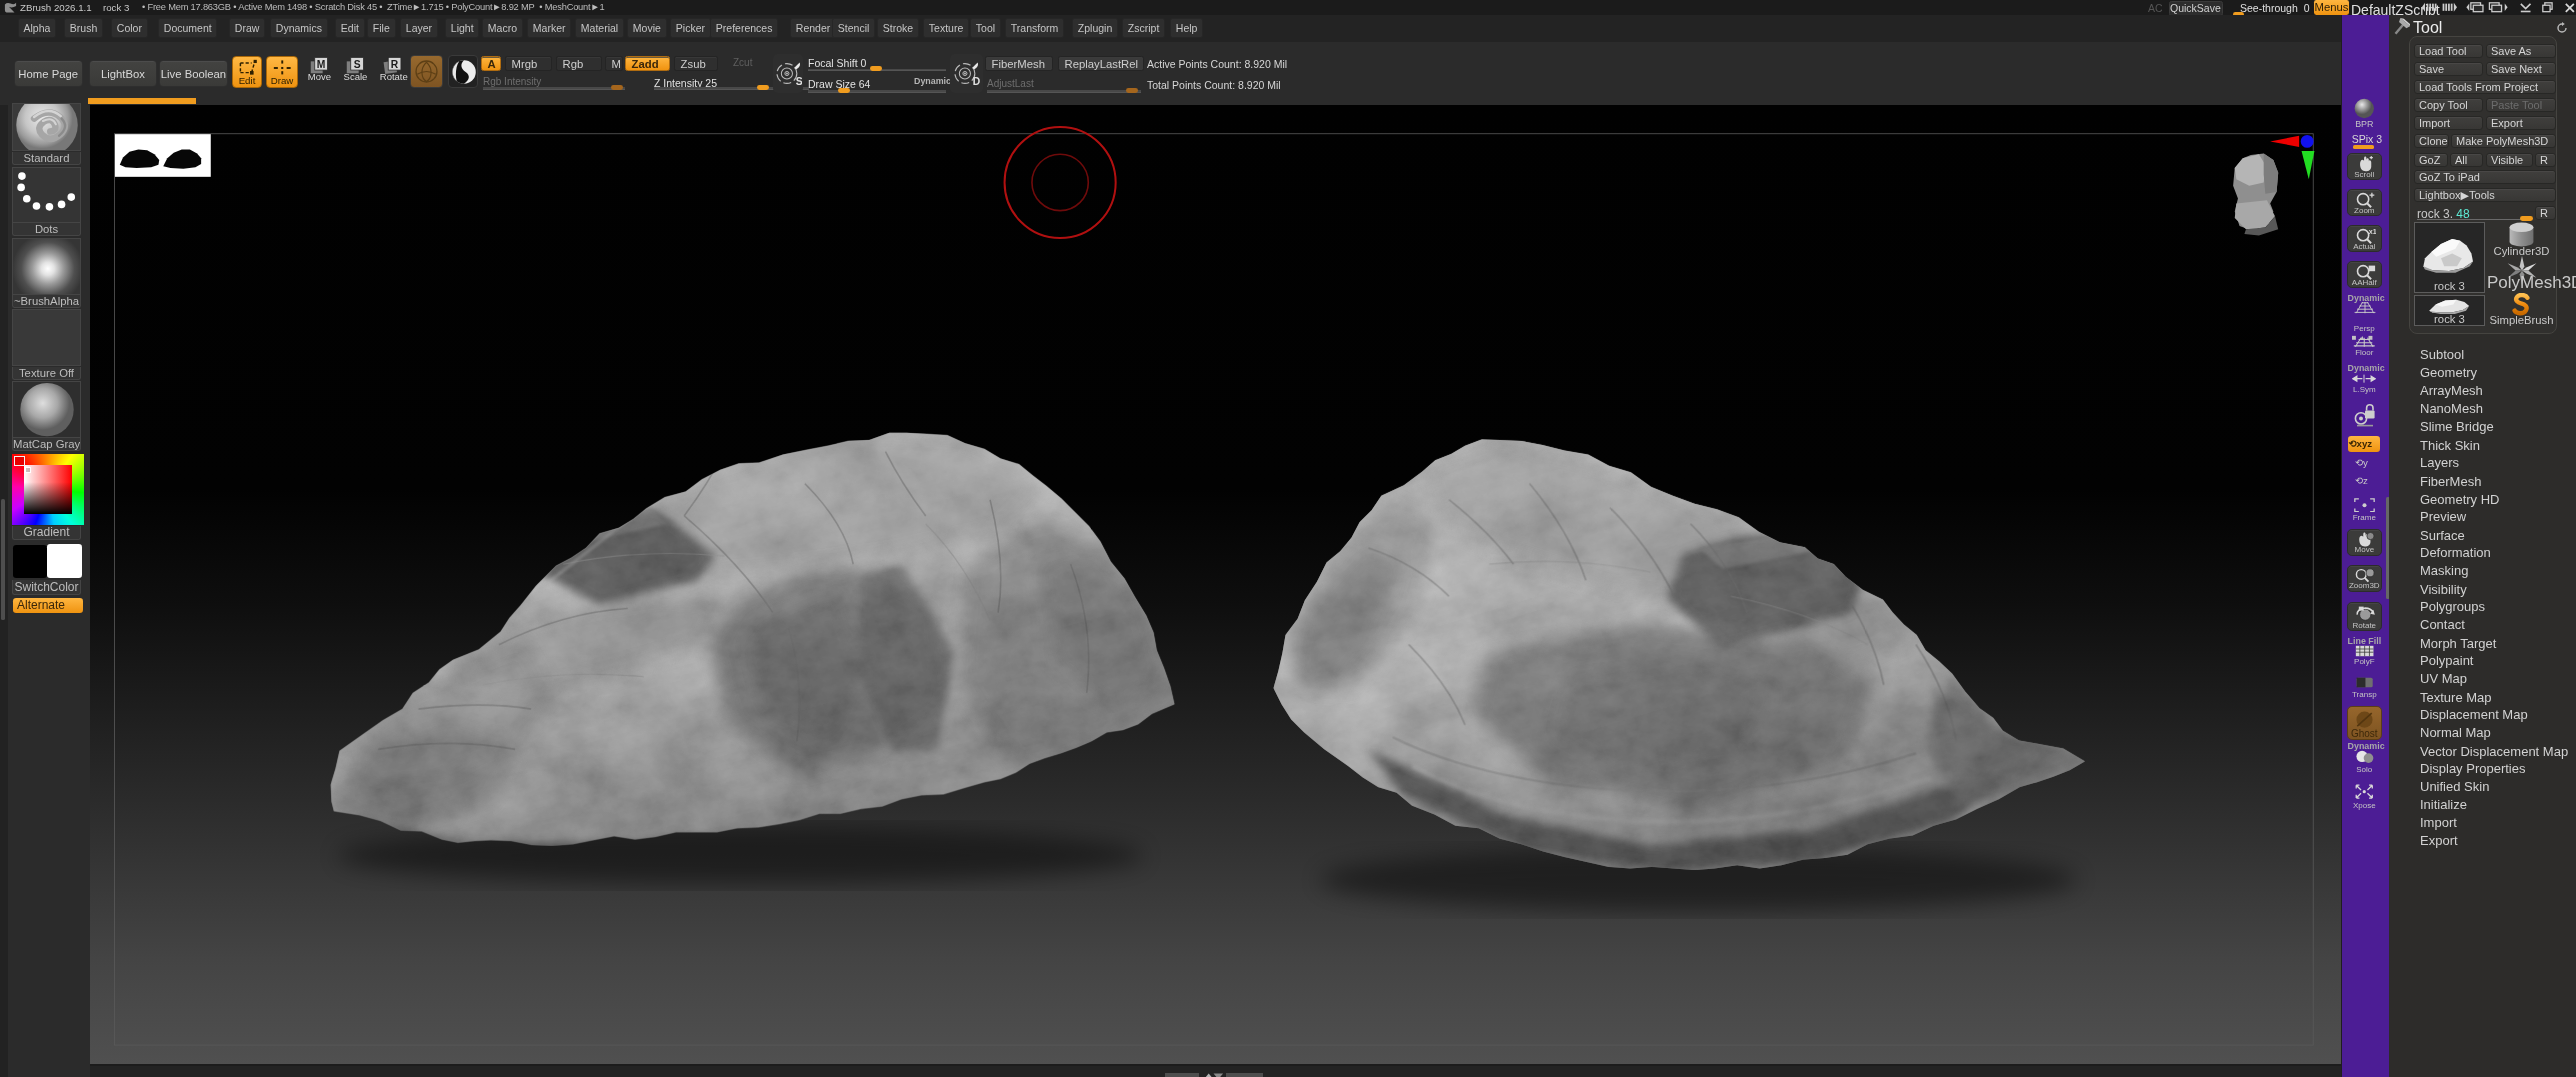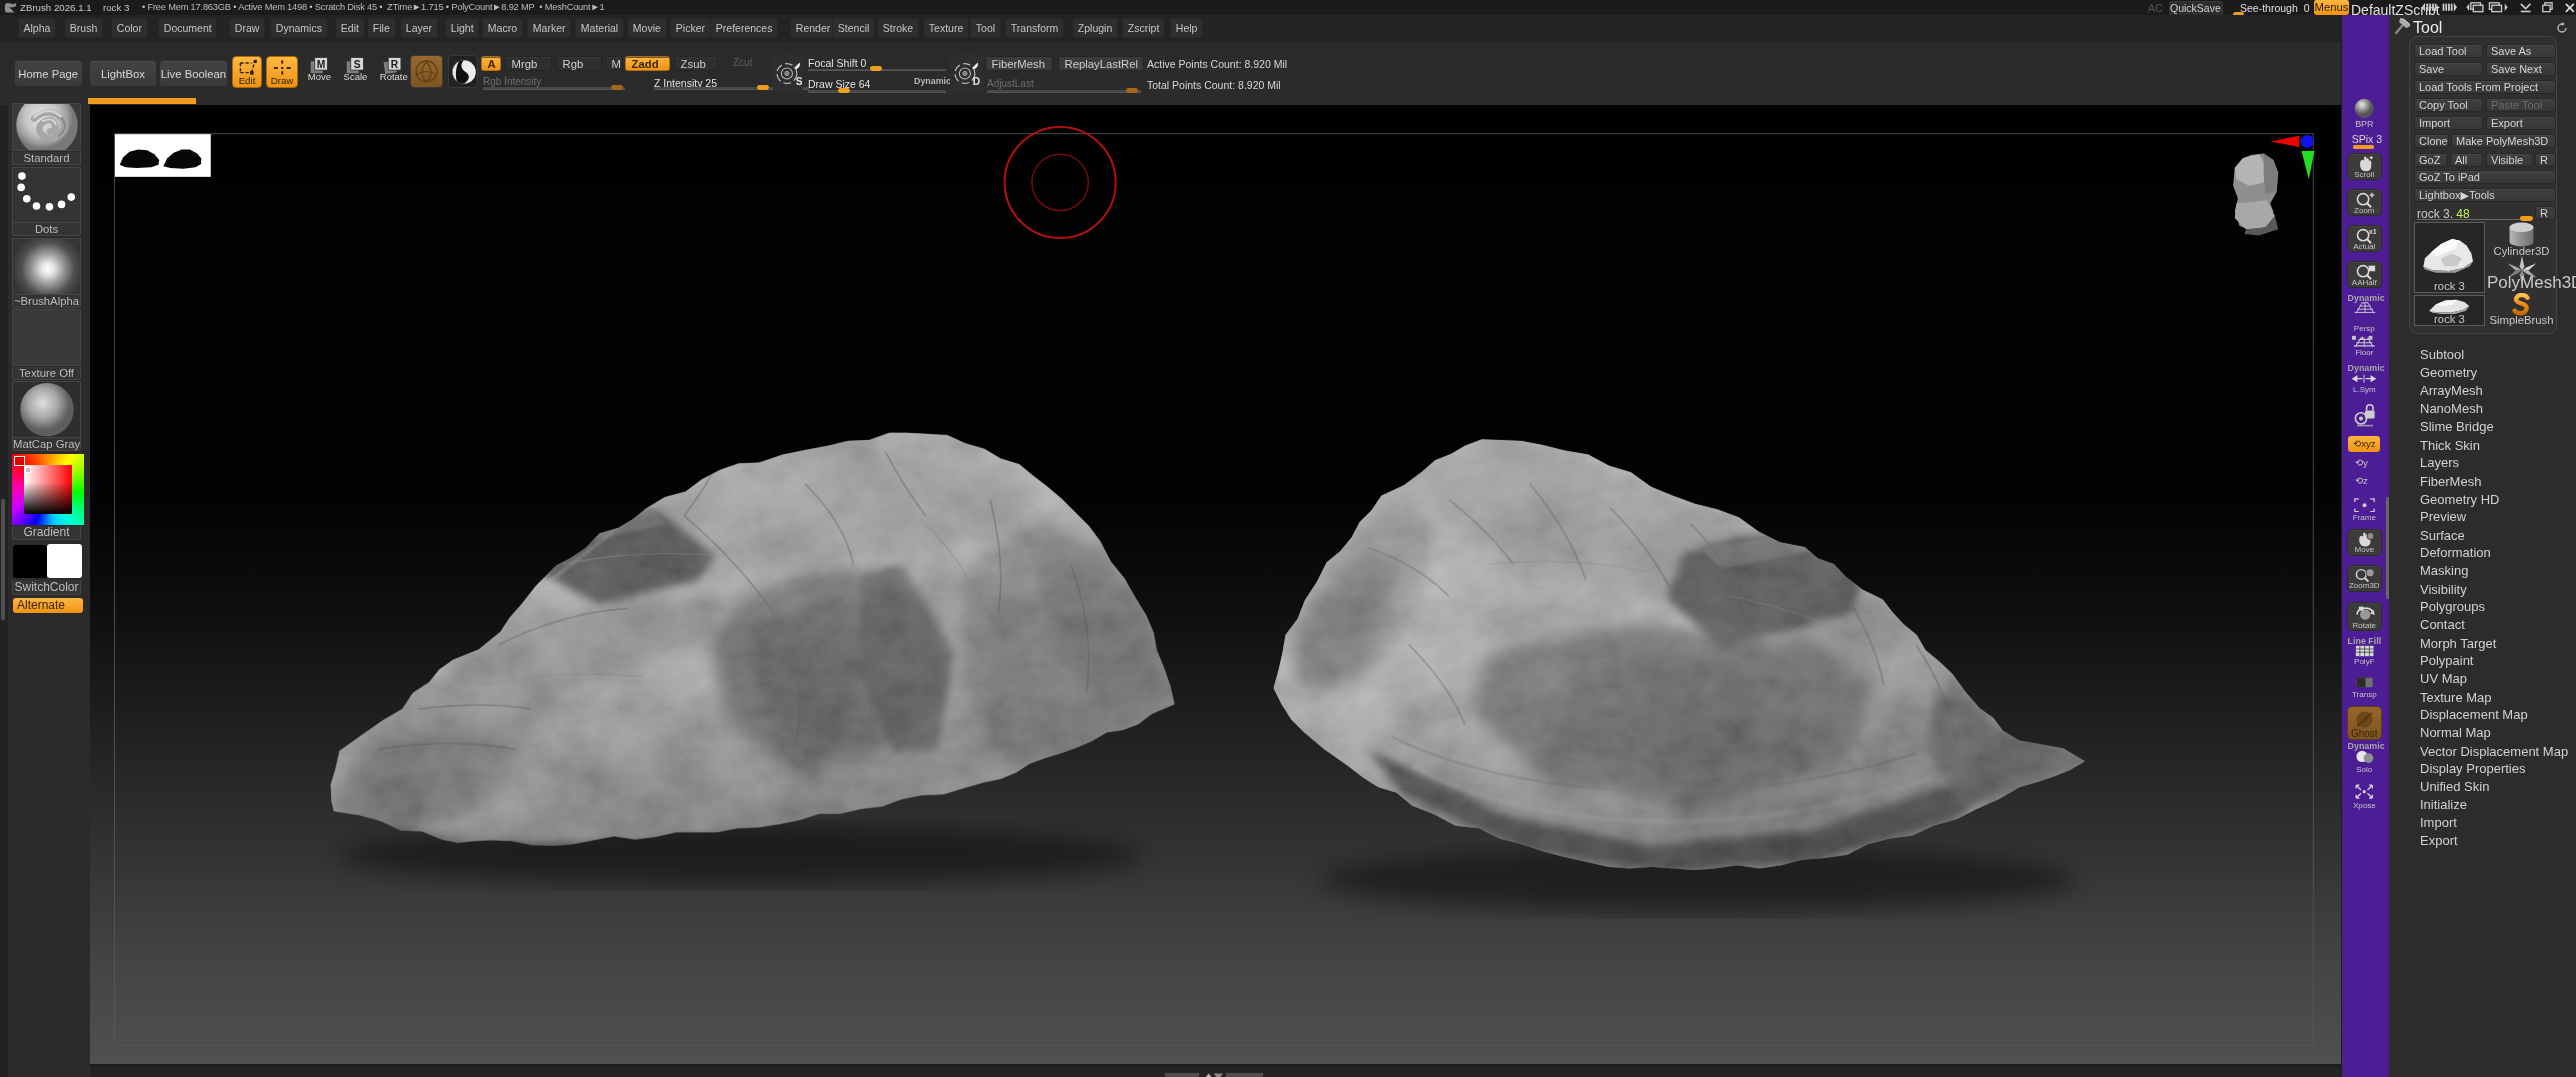--- a/index.html
+++ b/index.html
@@ -517,21 +517,21 @@
     </div>
 <div class="sicon" style="top:387px;height:29px;background:none;border:none;box-shadow:none">
 <svg style="position:absolute;left:4.8px;top:1.6px" width="26" height="24" viewBox="0 0 32 30">
         <circle cx="11" cy="18" r="7" fill="none" stroke="#cdcdcd" stroke-width="2"></circle>
         <circle cx="11" cy="18" r="2.5" fill="#cdcdcd"></circle>
         <rect x="16" y="8" width="12" height="10" rx="1.5" fill="#cdcdcd"></rect>
         <path d="M18 8 V5 a4 4 0 0 1 8 0 V8" fill="none" stroke="#cdcdcd" stroke-width="2"></path>
         <path d="M6 27 L26 27" stroke="#9a9a9a" stroke-width="2"></path>
       </svg>
     </div>
-<div class="abs" style="left:6.4px;top:421px;width:32px;height:16px;background:linear-gradient(#ffb640,#ef9310);border-radius:3.2px;color:#3a2605;font-size:9.7px;font-weight:normal;text-align:center;line-height:16px">⟲xyz</div>
+<div class="abs" style="left:6.4px;top:421px;width:32px;height:16px;background:linear-gradient(#ffb640,#ef9310);border-radius:3.2px;color:#3a2605;font-size:9.7px;font-weight:bold;line-height:16px">⟲xyz</div>
 <div class="abs" style="left:13px;top:442px;color:#c9c9c9;font-size:9.7px">⟲y</div>
 <div class="abs" style="left:13px;top:460px;color:#c9c9c9;font-size:9.7px">⟲z</div>
 <div class="sicon" style="top:481px;height:26.6px;background:none;border:none;box-shadow:none">
 <svg style="position:absolute;left:7.2px;top:1.6px" width="21" height="14.5" viewBox="0 0 26 18">
         <g stroke="#cdcdcd" stroke-width="1.6" fill="none">
           <path d="M1 5 V1 H6 M20 1 H25 V5 M25 13 V17 H20 M6 17 H1 V13"></path>
         </g>
         <circle cx="13" cy="9" r="2.5" fill="#cdcdcd"></circle>
       </svg>
 <div class="silab">Frame</div>
@@ -631,21 +631,21 @@
 <div class="rbtn" style="left:25px;top:101px;width:69px;height:13.7px">Import</div>
 <div class="rbtn" style="left:97px;top:101px;width:70px;height:13.7px">Export</div>
 <div class="rbtn" style="left:25px;top:119px;width:35px;height:13.7px">Clone</div>
 <div class="rbtn" style="left:62px;top:119px;width:105px;height:13.7px">Make PolyMesh3D</div>
 <div class="rbtn" style="left:25px;top:138px;width:34px;height:13.7px">GoZ</div>
 <div class="rbtn" style="left:61px;top:138px;width:33px;height:13.7px">All</div>
 <div class="rbtn" style="left:97px;top:138px;width:47px;height:13.7px">Visible</div>
 <div class="rbtn" style="left:146px;top:138px;width:21px;height:13.7px">R</div>
 <div class="rbtn" style="left:25px;top:155px;width:142px;height:13.7px">GoZ To iPad</div>
 <div class="rbtn" style="left:25px;top:173px;width:142px;height:13.7px">Lightbox▶Tools</div>
-<div class="abs" style="left:28px;top:192px;font-size:12px;color:#c9c9c9">rock 3. <span style="color:#bef264">48</span></div>
+<div class="abs" style="left:28px;top:192px;font-size:12px;color:#c9c9c9">rock 3. <span style="color:#5eead4">48</span></div>
 <div class="abs" style="left:28px;top:204px;width:113px;height:1.2px;background:#6a6a6a"></div>
 <div class="handle" style="left:131px;top:201px;width:13px;height:4.8px"></div>
 <div class="rbtn" style="left:146px;top:191px;width:21px;height:13.7px">R</div>
 
 <div class="abs" style="left:25px;top:207px;width:71px;height:71px;background:#262626;border:0.8px solid #5c5c5c;box-sizing:border-box">
 <svg style="position:absolute;left:2.4px;top:8px" width="64" height="45" viewBox="0 0 80 56">
         <path d="M8 44 L10 34 L18 26 L30 16 L44 10 L54 12 L62 18 L68 28 L70 38 L58 46 L40 50 L20 49 L10 47 Z" fill="#e8e8e8"></path>
         <path d="M18 26 L30 16 L44 10 L54 12 L48 22 L34 28 L24 32 Z" fill="#fafafa"></path>
         <path d="M30 34 L44 28 L56 34 L50 44 L34 44 Z" fill="#c9c9c9"></path>
         <path d="M8 44 L20 49 L40 50 L58 46 L70 38 L66 44 L48 52 L24 52 L10 48 Z" fill="#9e9e9e"></path>

